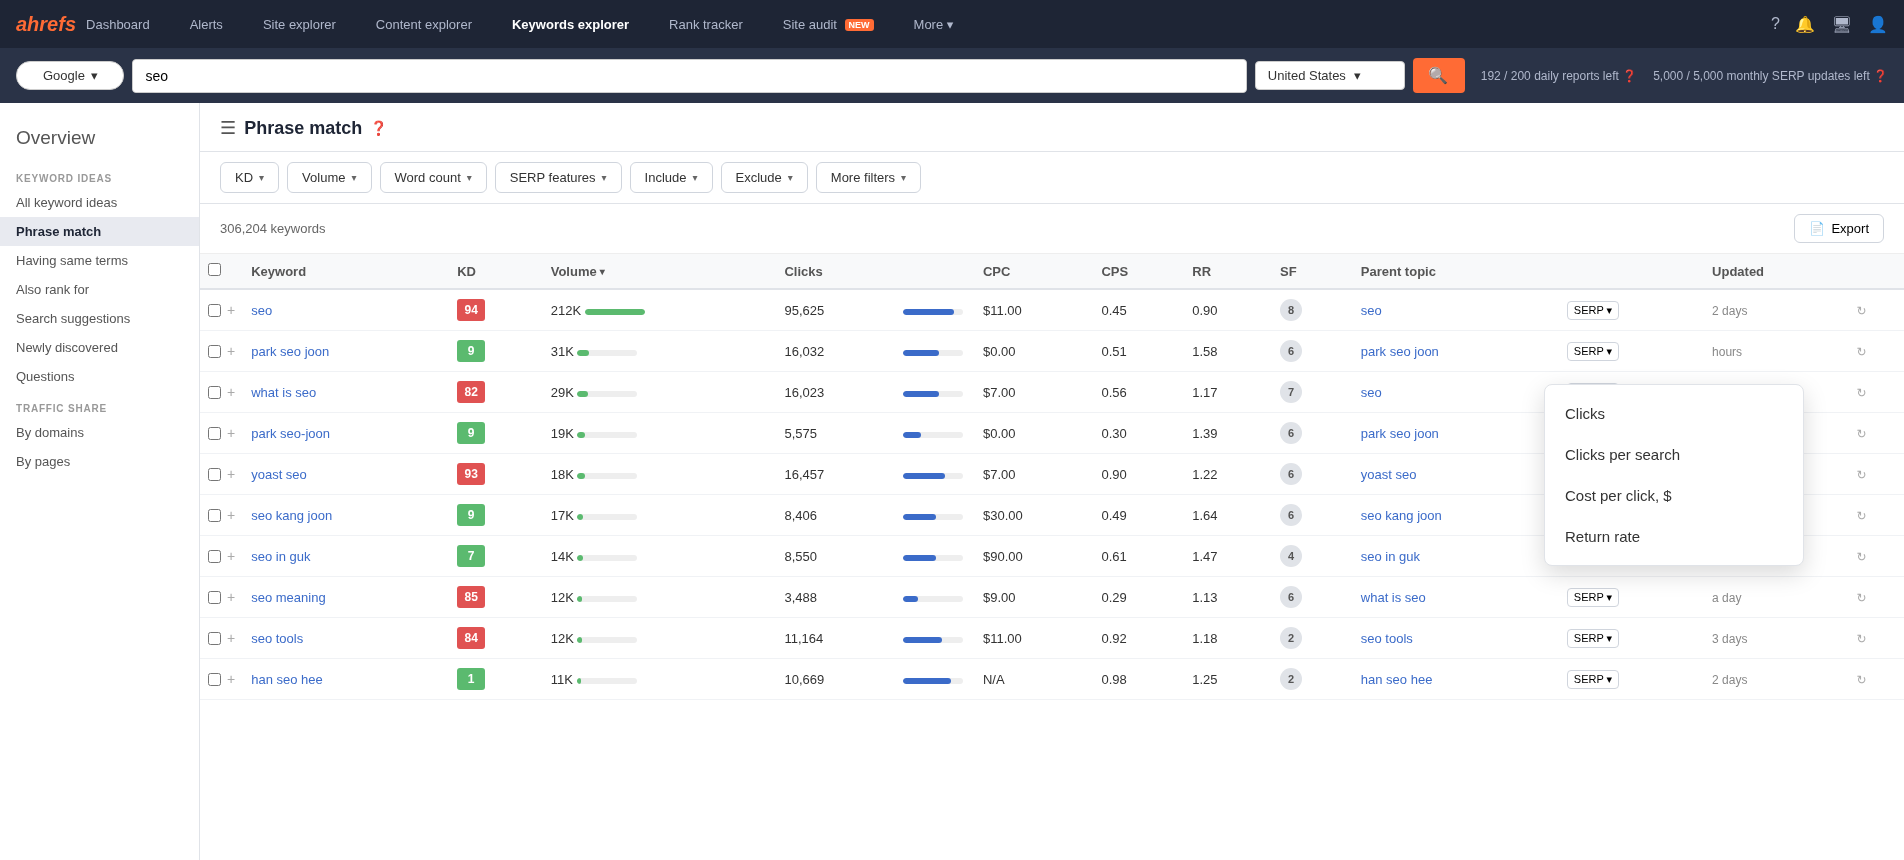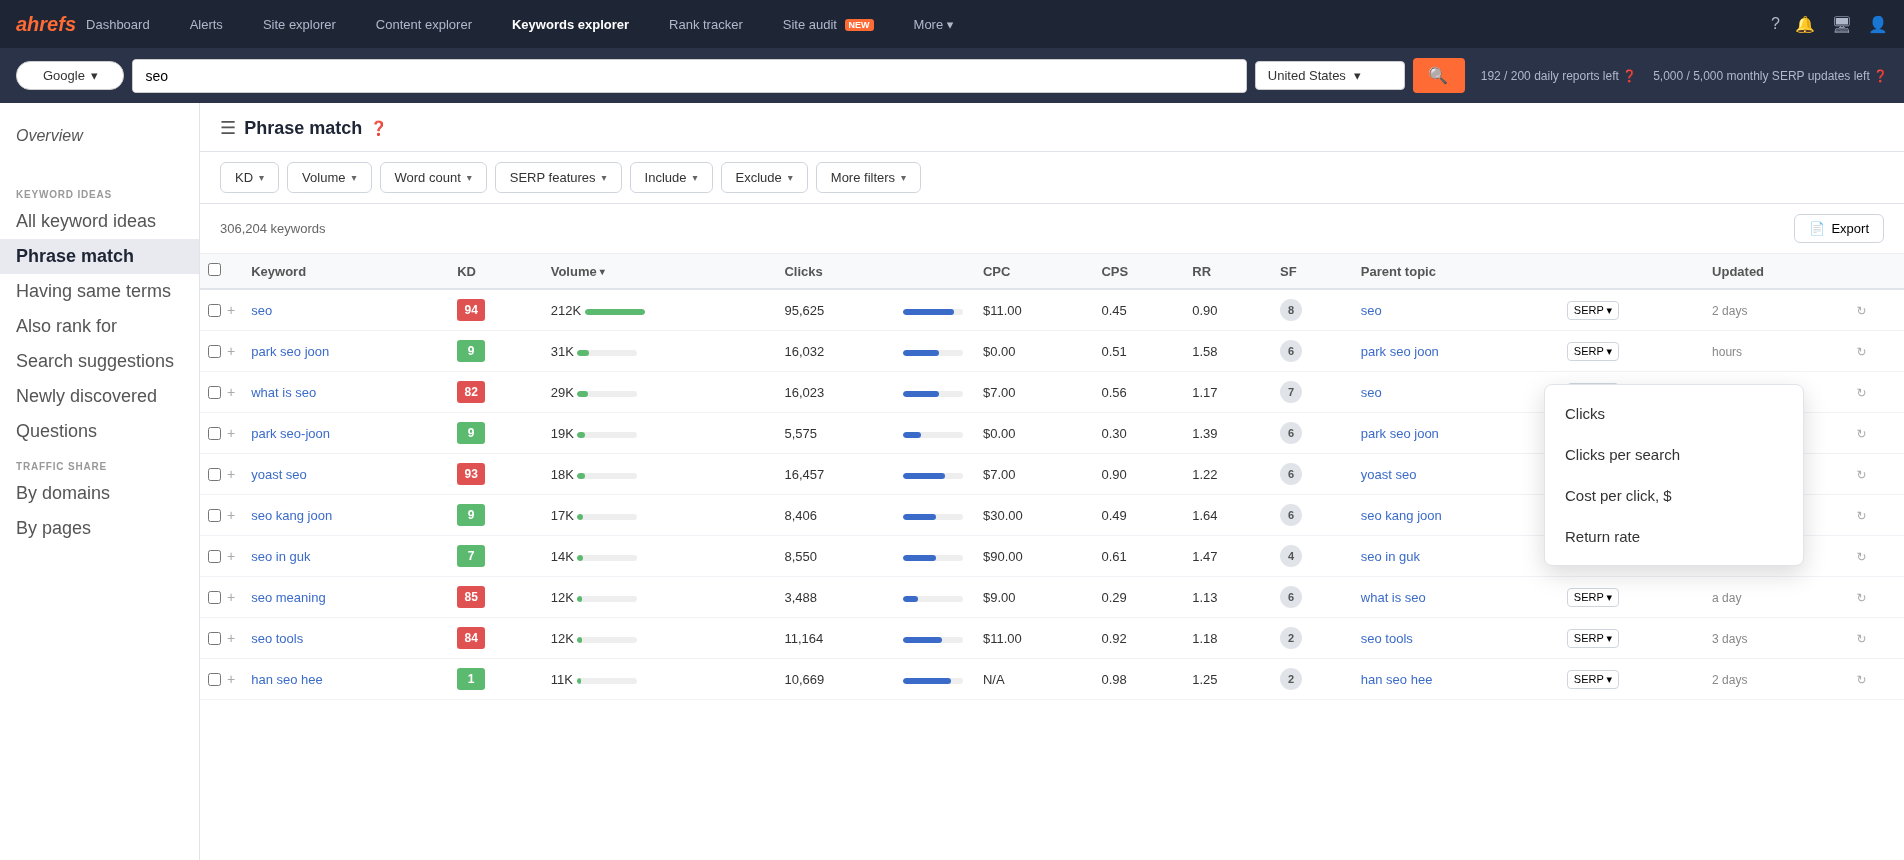--- a/index.html
+++ b/index.html
@@ -23,24 +23,24 @@
     .country-select { background: #fff; border: 1px solid #ccc; border-radius: 4px; padding: 6px 12px; font-size: 13px; display: flex; align-items: center; gap: 8px; cursor: pointer; min-width: 150px; }
     .search-btn { background: #ff6b35; border: none; border-radius: 4px; padding: 8px 16px; cursor: pointer; color: #fff; font-size: 16px; display: flex; align-items: center; }
     .quota-info { color: #8a93a8; font-size: 12px; margin-left: 8px; }
     .quota-info span { color: #b0b8cc; }
 
     
     .main-layout { display: flex; height: calc(860px - 48px - 50px); }
 
     
     .sidebar { width: 200px; background: #fff; border-right: 1px solid #e0e3e8; padding: 16px 0; flex-shrink: 0; overflow-y: auto; }
-    .sidebar-item { padding: 7px 16px; font-size: 18px; color: #555; cursor: pointer; display: block; }
+    .sidebar-item { padding: 7px 16px; font-size: 13px; color: #555; cursor: pointer; display: block; }
     .sidebar-item.active { background: #e8eaf0; font-weight: 600; color: #1e2535; }
     .sidebar-section-title { padding: 12px 16px 4px; font-size: 10px; font-weight: 700; color: #999; letter-spacing: 0.8px; text-transform: uppercase; }
-    .sidebar-overview { padding: 8px 16px; font-size: 16px; color: #555; cursor: pointer; margin-bottom: 24px; font-style: italic; }
+    .sidebar-overview { padding: 8px 16px; font-size: 19px; color: #555; cursor: pointer; margin-bottom: 4px; }
 
     
     .content { flex: 1; overflow: hidden; display: flex; flex-direction: column; position: relative; }
     .content-header { padding: 14px 20px 0; background: #fff; border-bottom: 1px solid #e0e3e8; }
     .page-title-row { display: flex; align-items: center; gap: 8px; margin-bottom: 12px; }
     .hamburger { font-size: 18px; color: #555; cursor: pointer; }
     .page-title { font-size: 18px; font-weight: 700; color: #1e2535; }
     .help-icon { color: #aaa; font-size: 14px; cursor: pointer; }
 
     

